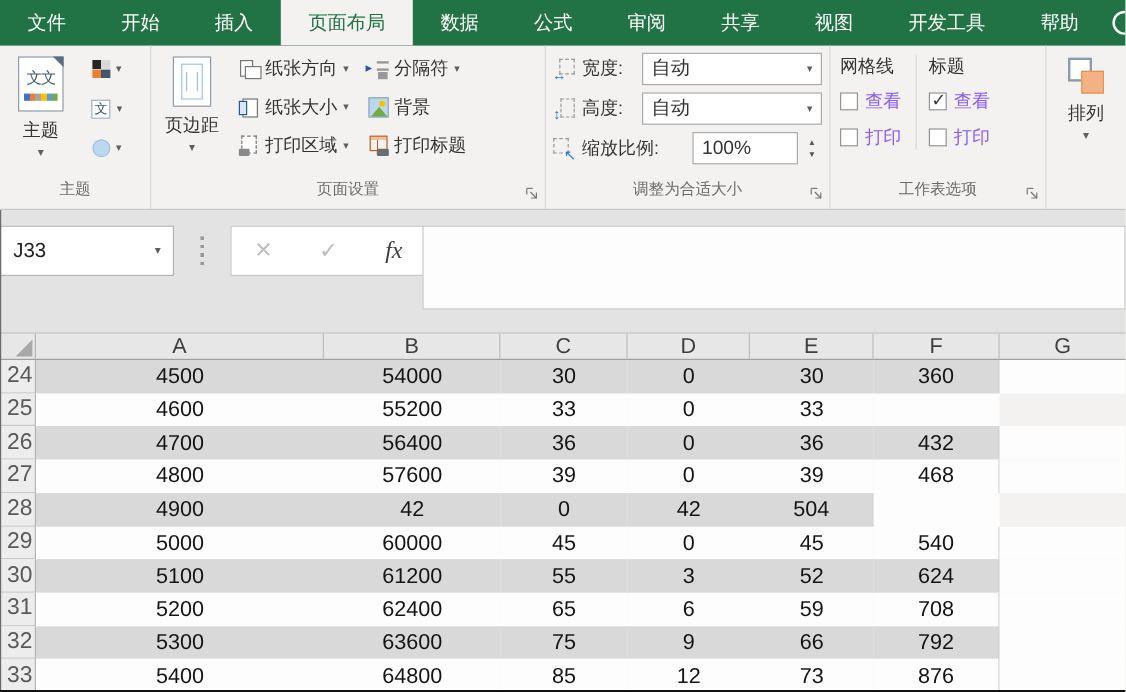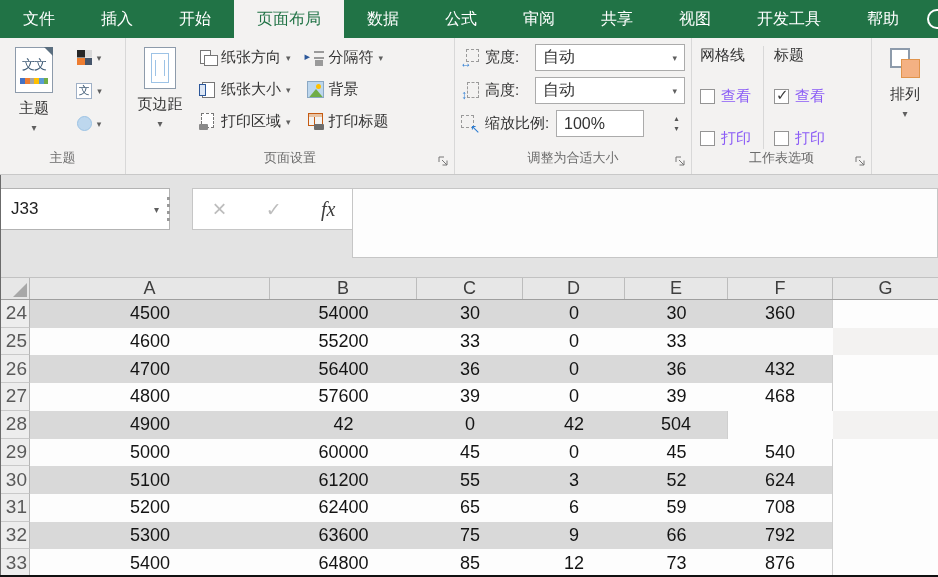--- a/index.html
+++ b/index.html
@@ -93,48 +93,48 @@
   .scicon { width:18px; height:17px; position:relative; flex:none; }
   .i-width::before { content:""; position:absolute; right:0; top:0; width:11px; height:11px; border:1px dashed #9a9a9a; }
   .i-width::after { content:"↔"; position:absolute; left:-1px; bottom:-4px; color:#2b7cd3; font-size:12px; }
   .i-height::before { content:""; position:absolute; right:0; top:0; width:10px; height:14px; border:1px dashed #9a9a9a; }
   .i-height::after { content:"↕"; position:absolute; left:0; bottom:-3px; color:#2b7cd3; font-size:12px; }
   .i-scale::before { content:""; position:absolute; left:0; top:0; width:11px; height:11px; border:1px dashed #9a9a9a; }
   .i-scale::after { content:"↖"; position:absolute; right:-1px; bottom:-4px; color:#2b7cd3; font-size:12px; }
   .dropbox { margin-left:auto; width:150px; height:27px; background:#fff; border:1px solid #ababab;
     display:flex; align-items:center; padding:0 7px; font-size:16px; color:#333; }
   .dropbox .dd { margin-left:auto; }
-  .spingroup { margin-left:auto; display:flex; align-items:flex-start;gap:21px; }
+  .spingroup { margin-left:auto; display:flex; align-items:flex-start; }
   .spinbox { width:88px; height:27px; background:#fff; border:1px solid #ababab;
     display:flex; align-items:center; padding:0 7px; font-size:16px; color:#333; }
   .spinner { width:17px; height:27px; margin-left:3px; display:flex; flex-direction:column;
     align-items:center; justify-content:center; font-size:8px; color:#555; line-height:10px; }
 
   
   .g-sheetopt { width:180px; }
   .socols { position:absolute; left:8px; top:8px; display:flex; }
-  .socol { display:flex; flex-direction:column; gap:20px; }
+  .socol { display:flex; flex-direction:column; gap:8px; }
   .sosep { width:1px; background:#d8d8d8; margin:0 10px 0 12px; }
   .sotitle { font-size:15px; color:#333; }
   .sorow { display:flex; align-items:center; gap:6px; height:22px; cursor:default; }
   .cb { width:15px; height:15px; background:#fff; border:1px solid #949494; position:relative; flex:none; }
   .cb.checked::after { content:"✓"; position:absolute; left:1px; top:-4px; font-size:15px; color:#3b3b3b; font-weight:bold; }
   .sol { font-size:15px; color:#8b5cf6; }
 
   
   .g-arrange { width:66px; border-right:none; }
   .arrange-bigicon { width:32px; height:32px; position:relative; }
   .arrange-bigicon::before { content:""; position:absolute; left:1px; top:1px; width:16px; height:16px;
     border:2px solid #8d9bab; background:#fff; }
   .arrange-bigicon::after { content:""; position:absolute; right:1px; bottom:1px; width:17px; height:17px;
     background:#f4b183; border:1px solid #e0944c; }
 
   
   .fstrip { position:relative; height:102px; background:#e3e3e3; }
-  .namebox { position:absolute; left:0; top:13px; width:170px; height:42px; background:#fff;
+  .namebox { position:absolute; left:0; top:13px; width:145px; height:42px; background:#fff;
     border:1px solid #b3b3b3; display:flex; align-items:center; padding:0 10px; font-size:17px; color:#222; }
   .namebox .dd { margin-left:auto; font-size:10px; }
   .dots { position:absolute; left:167px; top:22px; width:3px; height:25px;
     background:repeating-linear-gradient(#9a9a9a 0 3px,transparent 3px 7px); }
   .fxbox { position:absolute; left:192px; top:13px; width:164px; height:42px; background:#fff;
     border:1px solid #c6c6c6; display:flex; align-items:center; justify-content:space-around; }
   .btn-cancel { color:#bdbdbd; font-size:24px; }
   .btn-enter { color:#bdbdbd; font-size:19px; }
   .btn-fx { color:#3f3f3f; font-size:20px; font-style:italic; font-family:Liberation Serif, serif; }
   .fbar { position:absolute; left:352px; right:0; top:13px; height:70px; background:#fdfdfd;
@@ -164,22 +164,22 @@
 
   .left-edge { position:absolute; left:0; top:175px; bottom:0; width:1px; background:#6b6b6b; z-index:6; }
   .bottom-edge { position:absolute; left:0; right:0; bottom:0; height:2px; background:#111; z-index:7; }
 </style>
 </head>
 <body>
 
 <div class="tabbar">
   <div style="display:flex">
       <div class="tab">文件</div>
+      <div class="tab">开始</div>
       <div class="tab">插入</div>
-      <div class="tab">开始</div>
       <div class="tab active">页面布局</div>
       <div class="tab">数据</div>
       <div class="tab">公式</div>
       <div class="tab">审阅</div>
       <div class="tab">共享</div>
       <div class="tab">视图</div>
       <div class="tab">开发工具</div>
       <div class="tab">帮助</div>
     </div>
   <div class="tellme">

